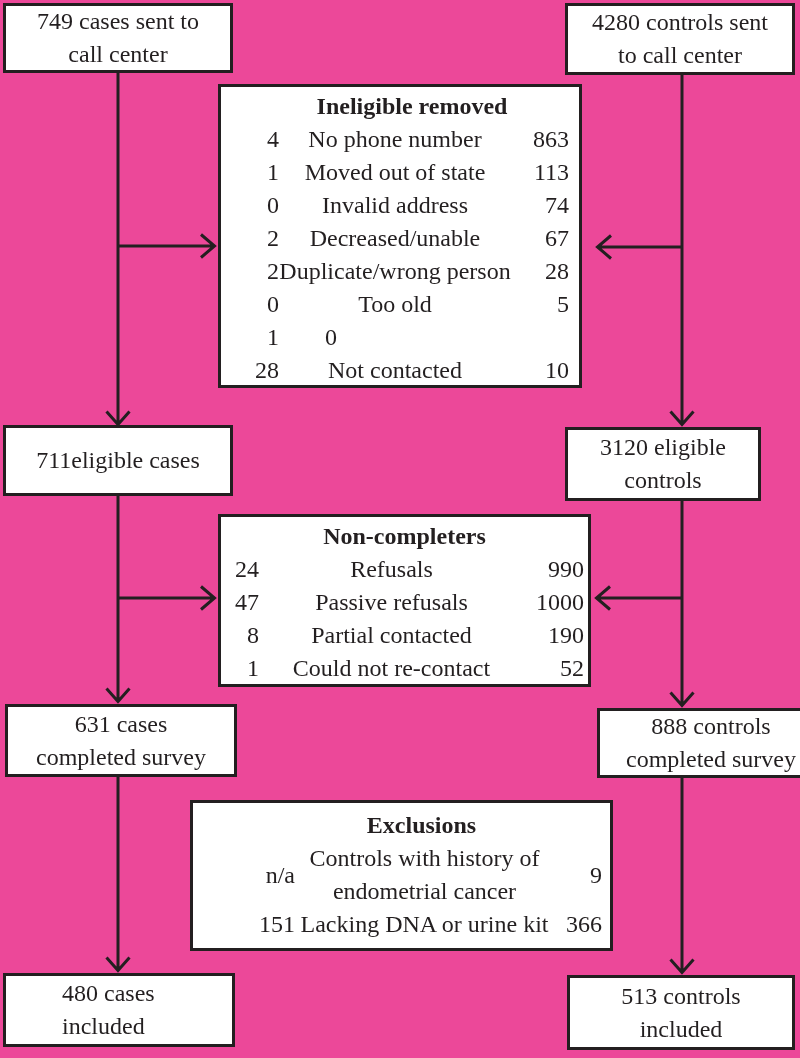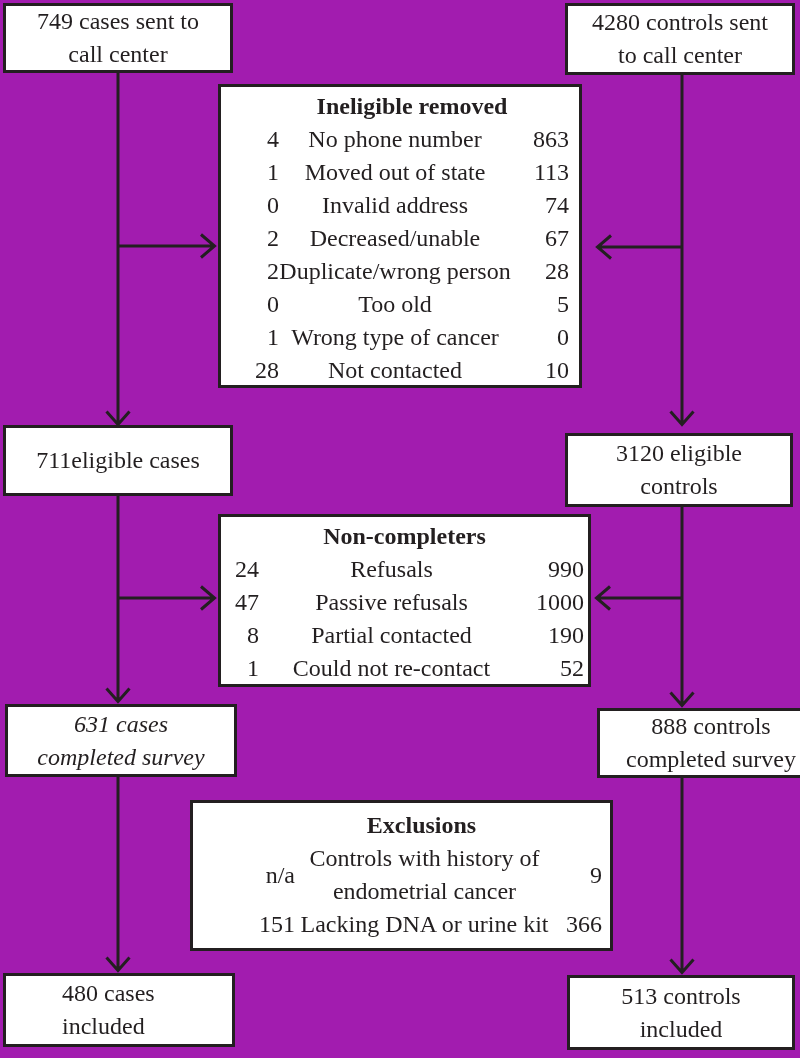--- a/index.html
+++ b/index.html
@@ -1,18 +1,18 @@
 <!DOCTYPE html>
 <html><head>
 <meta charset="utf-8">
 <style>
   html,body { margin:0; padding:0; background:#ffffff; }
   .page {
     position:relative; width:800px; height:1058px;
-    background:#a21caf; overflow:hidden;
+    background:#ec4899; overflow:hidden;
     font-family:"Liberation Serif", serif;
     color:#231f20;
   }
   .connectors { position:absolute; left:0; top:0; z-index:1; }
   .box {
     position:absolute; box-sizing:border-box; z-index:2;
     border:3px solid #231f20; background:#ffffff;
     display:flex; flex-direction:column; justify-content:center; align-items:center;
     text-align:center; font-size:24px; line-height:33px;
   }
@@ -91,35 +91,34 @@
       <span class="col-c">Duplicate/wrong person</span>
       <span class="col-r">28</span>
     </div>
     <div class="srow">
       <span class="col-l">0</span>
       <span class="col-c">Too old</span>
       <span class="col-r">5</span>
     </div>
     <div class="srow">
       <span class="col-l">1</span>
-      <span class="col-c">Wrong type of cancer</span>
       <span class="col-r">0</span>
     </div>
     <div class="srow">
       <span class="col-l">28</span>
       <span class="col-c">Not contacted</span>
       <span class="col-r">10</span>
     </div>
   </div>
 
   <div class="box" style="left:3px; top:425px; width:230px; height:71px;">
     <span class="line">711eligible cases</span>
   </div>
 
-  <div class="box" style="left:565px; top:427px; width:228px; height:74px;margin-top:6px;">
+  <div class="box" style="left:565px; top:427px; width:196px; height:74px;">
     <span class="line">3120 eligible</span>
     <span class="line">controls</span>
   </div>
 
   <div class="box table-box noncompleters" style="left:218px; top:514px; width:373px; height:173px;">
     <div class="tb-title">Non-completers</div>
     <div class="srow">
       <span class="col-l">24</span>
       <span class="col-c">Refusals</span>
       <span class="col-r">990</span>
@@ -134,21 +133,21 @@
       <span class="col-c">Partial contacted</span>
       <span class="col-r">190</span>
     </div>
     <div class="srow">
       <span class="col-l">1</span>
       <span class="col-c">Could not re-contact</span>
       <span class="col-r">52</span>
     </div>
   </div>
 
-  <div class="box" style="left:5px; top:704px; width:232px; height:73px;font-style:italic;">
+  <div class="box" style="left:5px; top:704px; width:232px; height:73px;">
     <span class="line">631 cases</span>
     <span class="line">completed survey</span>
   </div>
 
   <div class="box" style="left:597px; top:708px; width:228px; height:70px;">
     <span class="line">888 controls</span>
     <span class="line">completed survey</span>
   </div>
 
   <div class="box table-box exclusions" style="left:190px; top:800px; width:423px; height:151px; padding-top:6px;padding-left:40px;">

